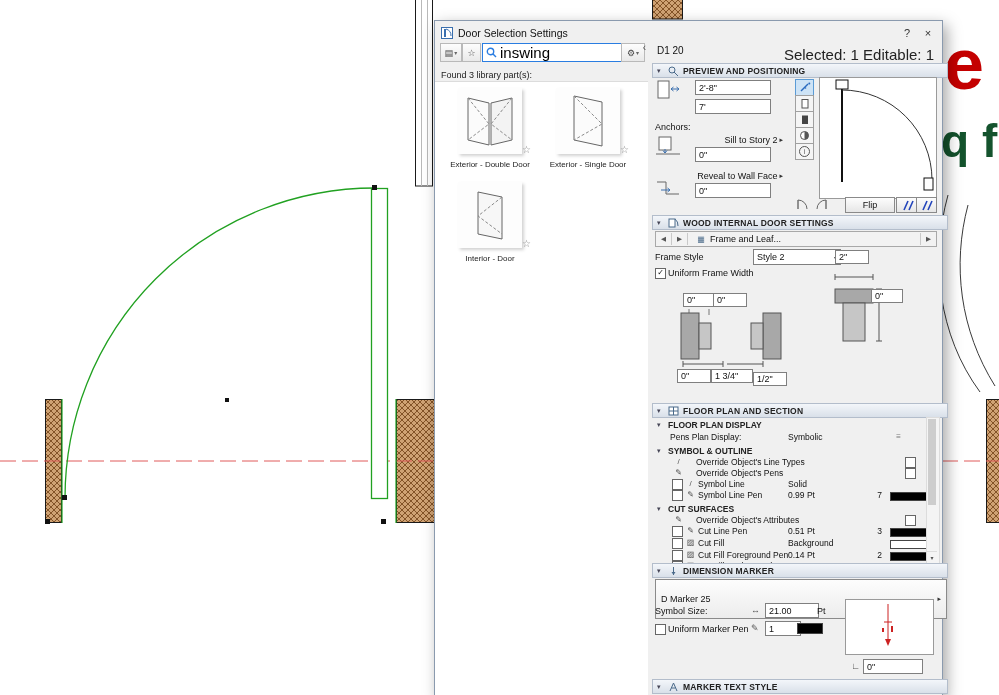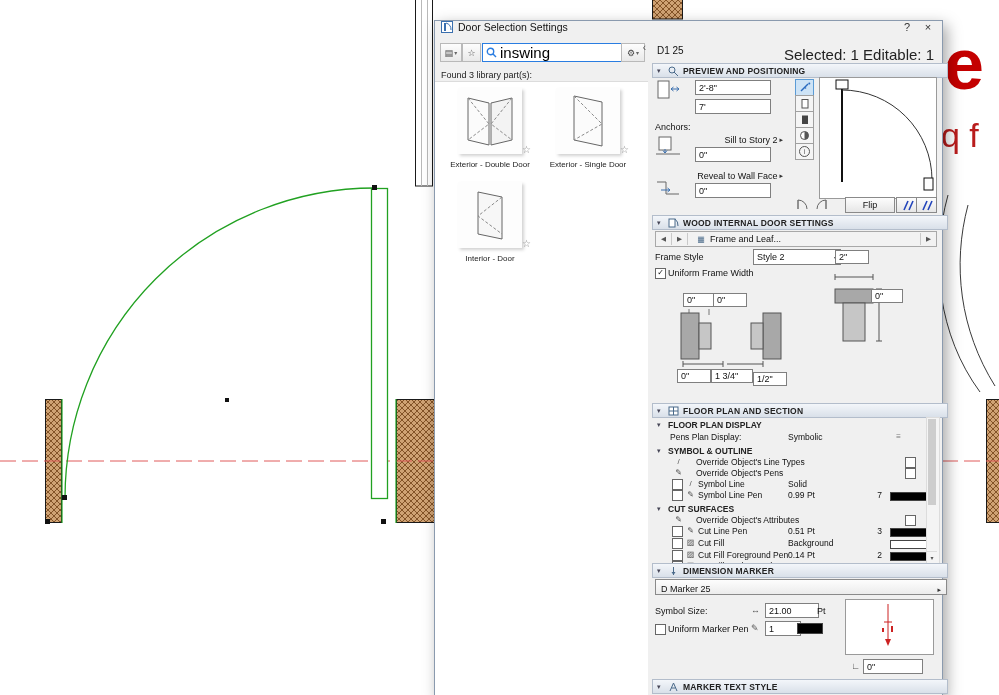--- a/index.html
+++ b/index.html
@@ -1,26 +1,26 @@
 <!DOCTYPE html>
 <html><head>
 <meta charset="utf-8">
 <style>
   html,body{margin:0;padding:0;width:999px;height:695px;overflow:hidden;background:#fff;
     font-family:"Liberation Sans",sans-serif;-webkit-font-smoothing:antialiased;position:relative}
   .abs{position:absolute}
   
   #plan{position:absolute;left:0;top:0;z-index:0}
   .redbig{position:absolute;left:944px;top:28px;font-size:72px;font-weight:bold;color:#c40000;z-index:1;line-height:1}
-  .redsmall{position:absolute;left:941px;top:118px;font-size:34px;font-weight:normal;color:#b91c1c;z-index:1;line-height:1}
+  .redsmall{position:absolute;left:941px;top:118px;font-size:46px;font-weight:bold;color:#14532d;z-index:1;line-height:1}
   
   .dialog{position:absolute;left:434px;top:20px;width:507px;height:675px;background:#f0f0f0;
     border:1px solid #8a9aae;box-shadow:4px 5px 14px rgba(0,0,0,.35);z-index:5;font-size:10px;color:#111}
   .titlebar{position:absolute;left:0;top:0;right:0;height:18px;background:#f0f0f0;border-bottom:1px solid #d8d8d8;
-    display:flex;align-items:flex-start;padding:0 6px;gap:5px}
+    display:flex;align-items:flex-end;padding:0 6px;gap:5px}
   .title{font-size:10.5px;color:#111;flex:1}
   .tbtn{width:16px;text-align:center;font-size:11px;color:#333;cursor:default}
   .collapsebtn{position:absolute;left:205px;top:21px;width:9px;height:13px;font-size:10px;color:#555;text-align:center;z-index:8}
   
   .lpanel{position:absolute;left:0;top:18px;width:214px;bottom:0;background:#f0f0f0;border-right:1px solid #c9c9c9}
   .sbtn{position:absolute;top:4px;height:17px;display:flex;align-items:center;justify-content:center;gap:1px;
     border:1px solid #b9b9b9;background:linear-gradient(#fdfdfd,#e9e9e9);font-size:9px;color:#444}
   .sbtn .mini{font-size:6px;color:#666}
   .searchbox{position:absolute;left:47px;top:4px;width:136px;height:17px;background:#fff;border:1px solid #2a7de1;
     display:flex;align-items:center;gap:3px;padding:0 3px}
@@ -74,21 +74,21 @@
   .rval{position:absolute;left:136px;top:0;white-space:nowrap}
   .rpen{position:absolute;left:210px;top:0;width:20px;text-align:right}
   .sw{position:absolute;left:238px;top:1.5px;width:36px;height:7px;border:1px solid #444;background:#000}
   .sw.white{background:#fff}
   .tcb{left:253px;top:0}
   .sbar{position:absolute;left:277px;top:378px;width:12px;height:146px;background:#f4f4f4;border:1px solid #dcdcdc}
   .sthumb{position:absolute;left:1px;top:1px;width:8px;height:86px;background:#cdcdcd}
   .sdown{position:absolute;left:0;bottom:0;width:10px;height:12px;border-top:1px solid #dcdcdc;
     font-size:6px;color:#555;text-align:center;line-height:12px}
   .mdrop{position:absolute;left:6px;top:540px;width:280px;height:14px;border:1px solid #8a8a8a;
-    background:linear-gradient(#fdfdfd,#ececec);display:flex;align-items:flex-end;padding:0 5px;font-size:9px;color:#111}
+    background:linear-gradient(#fdfdfd,#ececec);display:flex;align-items:center;padding:12px 5px;font-size:9px;color:#111}
   .mdrop .fly{margin-left:auto;font-size:7px;color:#333}
   .mprev{position:absolute;left:196px;top:560px;width:87px;height:54px;background:#fff;border:1px solid #9a9a9a}
   .gicon{position:absolute;font-size:9px;color:#555}
 </style>
 </head>
 <body>
 
 <svg id="plan" width="999" height="695">
   <defs>
     <pattern id="hatch" width="6" height="6" patternUnits="userSpaceOnUse">
@@ -196,21 +196,21 @@
           <polygon points="20,10 44,15 44,57 20,52" fill="#f7f7f7" stroke="#666"></polygon>
           <path d="M44,15 L20,34 L44,52" fill="none" stroke="#8a8a8a" stroke-dasharray="3 2"></path>
         </svg>
         <span class="istar">☆</span>
         <div class="ilabel">Interior - Door</div>
       </div>
     </div>
   </div>
 
   <div class="rpanel">
-    <span class="hname">D1 25</span>
+    <span class="hname">D1 20</span>
     <span class="hsel">Selected: 1 Editable: 1</span>
 
     <div class="sec" style="top:24px">
       <span class="tri">▾</span>
       <svg class="sicon" width="11" height="10">
         <circle cx="4" cy="4" r="3" fill="none" stroke="#4a6a8a"></circle>
           <line x1="6" y1="6" x2="10" y2="10" stroke="#4a6a8a"></line>
       </svg>
       <span>PREVIEW AND POSITIONING</span>
     </div>

